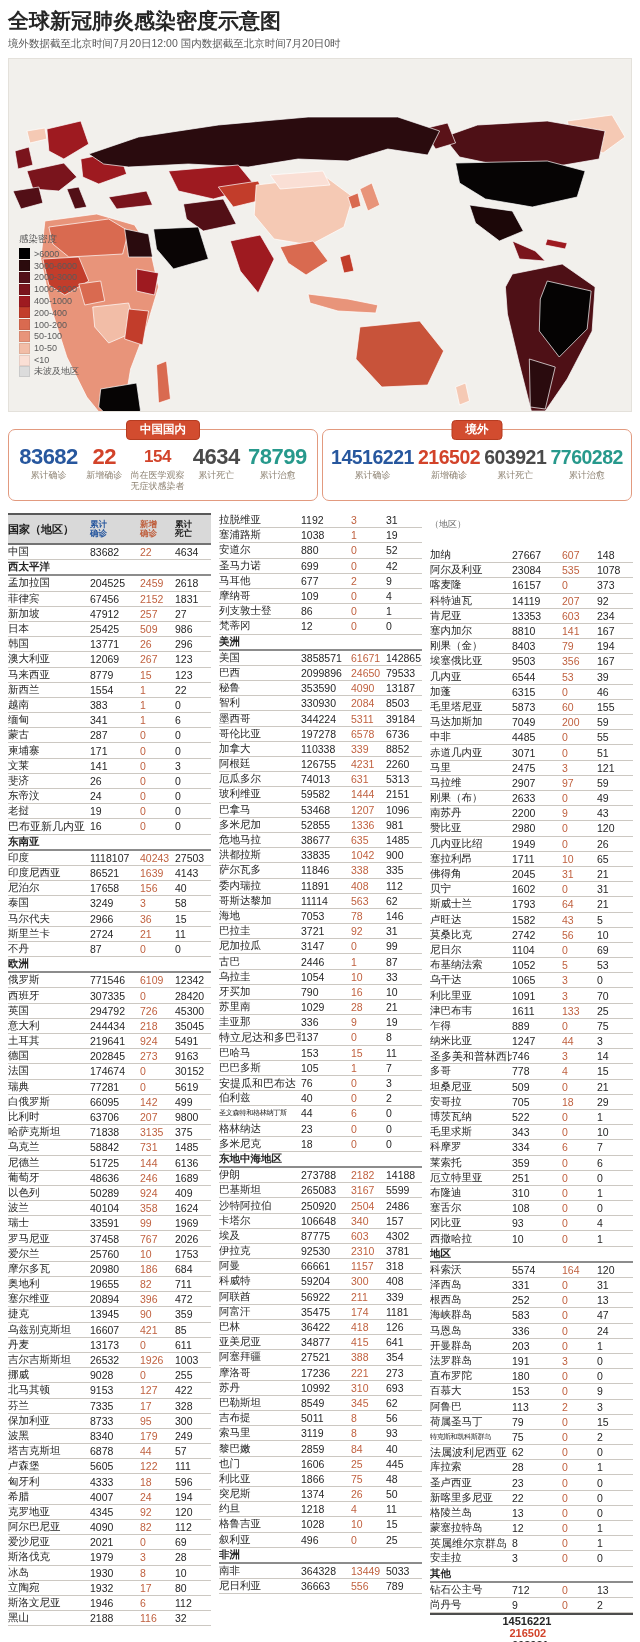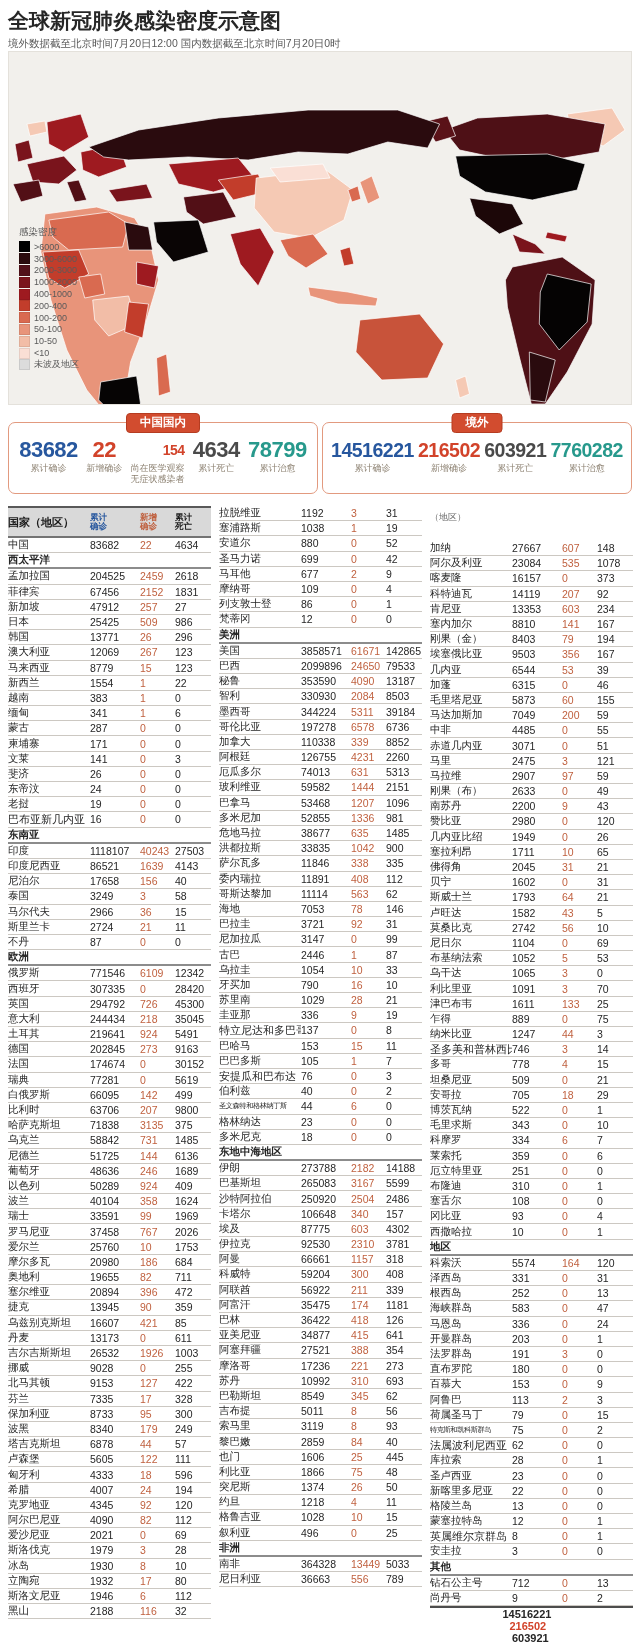--- a/index.html
+++ b/index.html
@@ -1,20 +1,20 @@
 <!DOCTYPE html>
 <html><head>
 <meta charset="utf-8">
 <style>
   html,body{margin:0;padding:0;}
   body{width:640px;height:1642px;background:#fff;overflow:hidden;
        font-family:"Liberation Sans","DejaVu Sans",sans-serif;-webkit-font-smoothing:antialiased;}
   .page{padding:0 8px;}
   .title{font-size:21px;font-weight:700;color:#262626;margin:7px 0 2px;}
-  .subtitle{font-size:10.5px;color:#595959;}
+  .subtitle{font-size:10.5px;color:#595959;margin-bottom:7px;}
 
   
   .map-panel{position:relative;height:352px;background:#f2f0ec;border:1px solid #e4e1db;}
   .map-panel svg{display:block;width:100%;height:100%;}
   .legend{position:absolute;left:10px;top:174px;}
   .legend-title{font-size:9.5px;color:#5a5a5a;margin-bottom:2px;}
   .litem{display:flex;align-items:center;height:11.8px;}
   .lswatch{width:9px;height:9px;margin-right:4px;flex:0 0 auto;border:0.5px solid rgba(0,0,0,.08);}
   .llabel{font-size:9px;color:#5a5a5a;white-space:nowrap;}
 
@@ -22,21 +22,21 @@
   .summary-row{display:flex;gap:4px;margin-top:17px;}
   .sbox{position:relative;flex:1;border:1px solid #e29a7f;border-radius:7px;background:#fff;
         padding:15px 6px 9px;}
   .tab{position:absolute;top:-10px;left:50%;transform:translateX(-50%);
        background:#d24c2f;border:1px solid #b53c21;color:#fff;font-size:11.5px;font-weight:700;
        padding:1px 13px 2px;border-radius:4px;white-space:nowrap;}
   .stats{display:flex;justify-content:space-around;align-items:flex-start;}
   .stat{text-align:center;}
   .stat .v{font-size:22px;font-weight:700;letter-spacing:-0.5px;line-height:24px;}
   .sbox.wide .v{font-size:19.5px;}
-  .stat.small .v{font-size:14px;line-height:24px;text-align:right;}
+  .stat.small .v{font-size:17px;line-height:24px;}
   .v-blue{color:#27579e}.v-red{color:#d2432a}.v-gray{color:#4a4a4a}.v-teal{color:#27998c}
   .stat .l{font-size:9px;color:#8d8272;margin-top:1px;line-height:10px;}
 
   
   .table-wrap{display:flex;gap:8px;margin-top:12px;}
   .tcol{width:203px;flex:0 0 auto;}
   .thead{display:flex;align-items:center;background:#d9d9d9;height:28px;
          border-top:2px solid #595959;border-bottom:2px solid #737373;}
   .hc{font-size:11px;font-weight:700;color:#1a1a1a;}
   .hc.two{font-size:8.5px;line-height:9.5px;}

